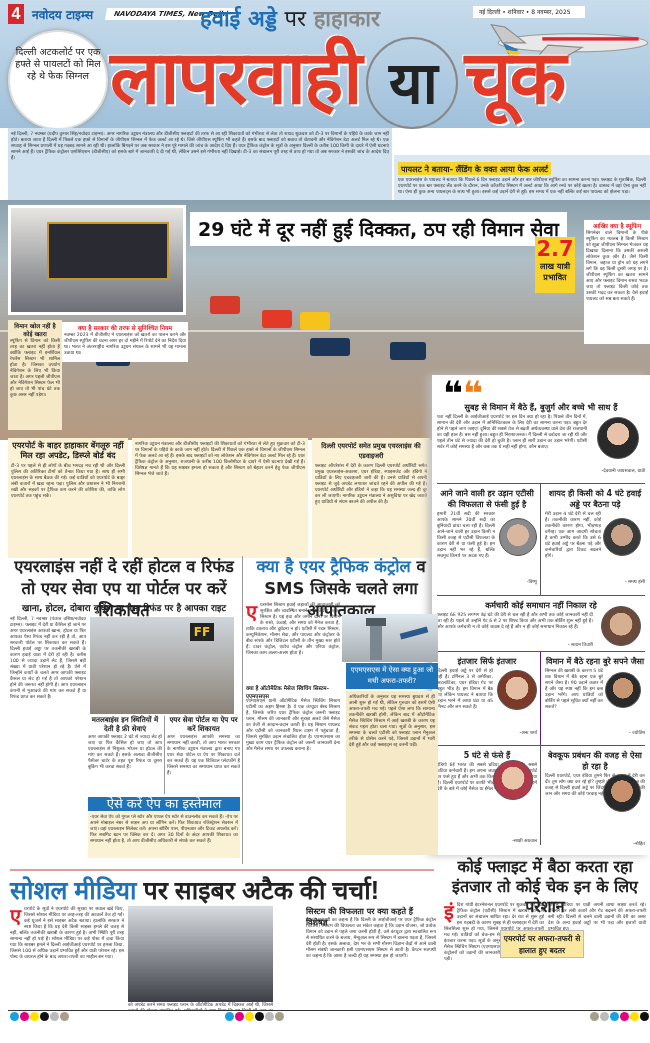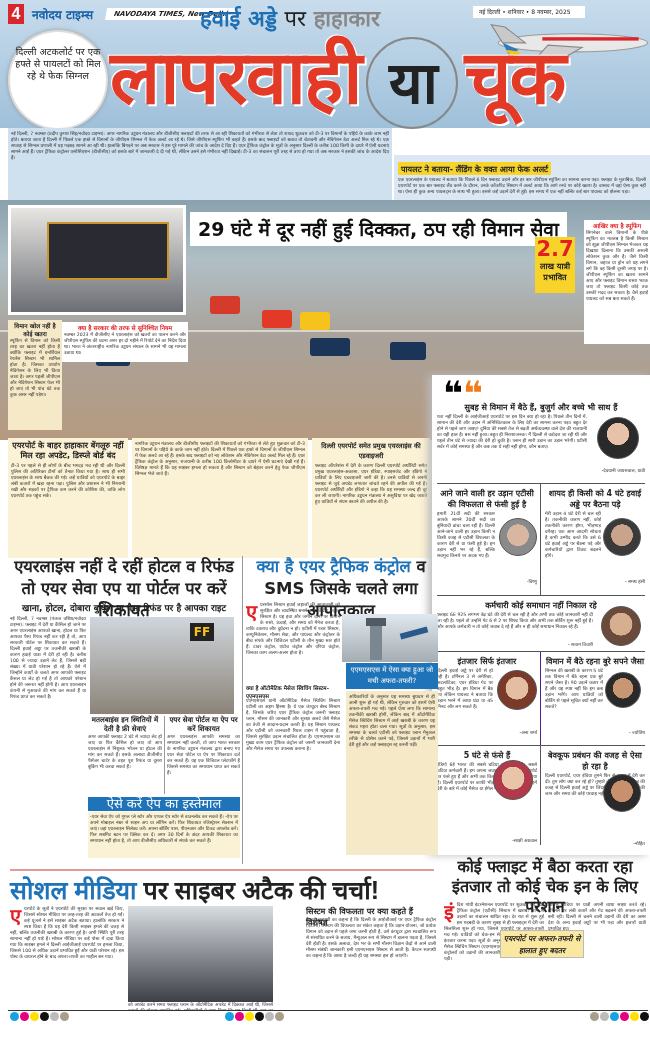--- a/index.html
+++ b/index.html
@@ -56,21 +56,21 @@
   .callout-blue{left:346px;top:691px;width:92px;height:164px;background:#f5e9c8;}
   .app-band{left:88px;top:797px;width:152px;height:14px;background:#1f73b8;color:#fff;font-size:13px;text-align:center;line-height:14px;}
   .app-body{left:88px;top:812px;width:152px;height:46px;background:#fbf1d4;padding:2px;}
   .sub2-t{font-size:7px;font-weight:bold;text-align:center;line-height:9px;}
   .rule-red{left:10px;top:869px;width:424px;height:1.5px;background:#e29b9b;}
   .social{left:10px;top:872px;width:426px;font-size:25px;font-weight:bold;font-family:"Liberation Sans",sans-serif;}
   .social .b{color:#1f73b8;}
   .koi{left:440px;top:857px;width:210px;font-size:16px;font-weight:bold;text-align:center;line-height:20px;}
   .dropcap{font-size:20px;font-weight:bold;color:#e31e24;float:left;line-height:20px;margin-right:3px;}
   .crowd{left:128px;top:906px;width:145px;height:96px;background:linear-gradient(#d8dde2,#3d3f46);}
-  .yellow-pull{left:500px;top:930px;width:84px;height:28px;background:#fbe8a0;border:1px solid #bbb;font-size:7.5px;font-weight:bold;text-align:center;line-height:12px;padding-top:2px;font-style:italic;}
+  .yellow-pull{left:500px;top:930px;width:84px;height:28px;background:#fbe8a0;border:1px solid #bbb;font-size:7.5px;font-weight:bold;text-align:center;line-height:12px;padding-top:2px;}
   .bottom-rule{left:8px;top:1010px;width:640px;height:1px;background:#333;}
   .regdots{position:absolute;top:1012px;display:flex;gap:1px;}
   .regdots span{width:9px;height:9px;border-radius:50%;display:inline-block;}
   .vrule{position:absolute;width:1px;background:#999;}
 </style>
 </head>
 <body>
 
 <div class="abs hdr-strip"></div>
 <div class="abs pageno">4</div>

